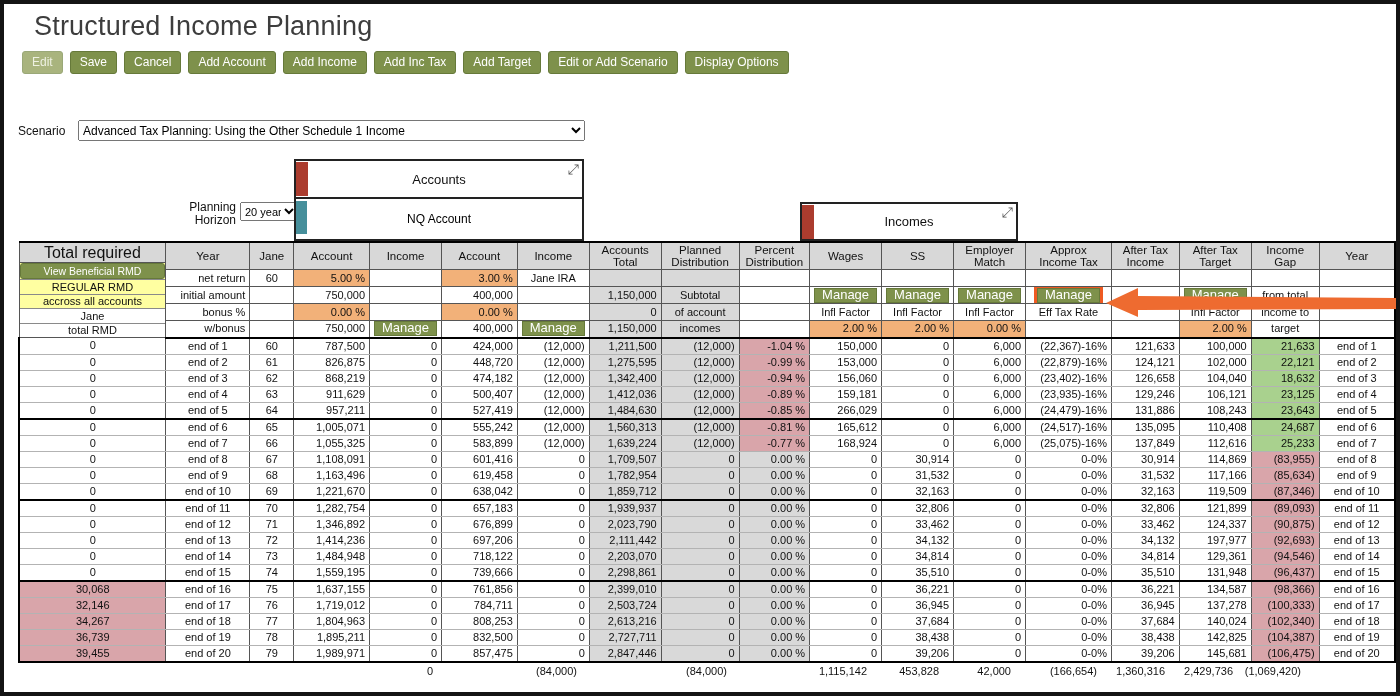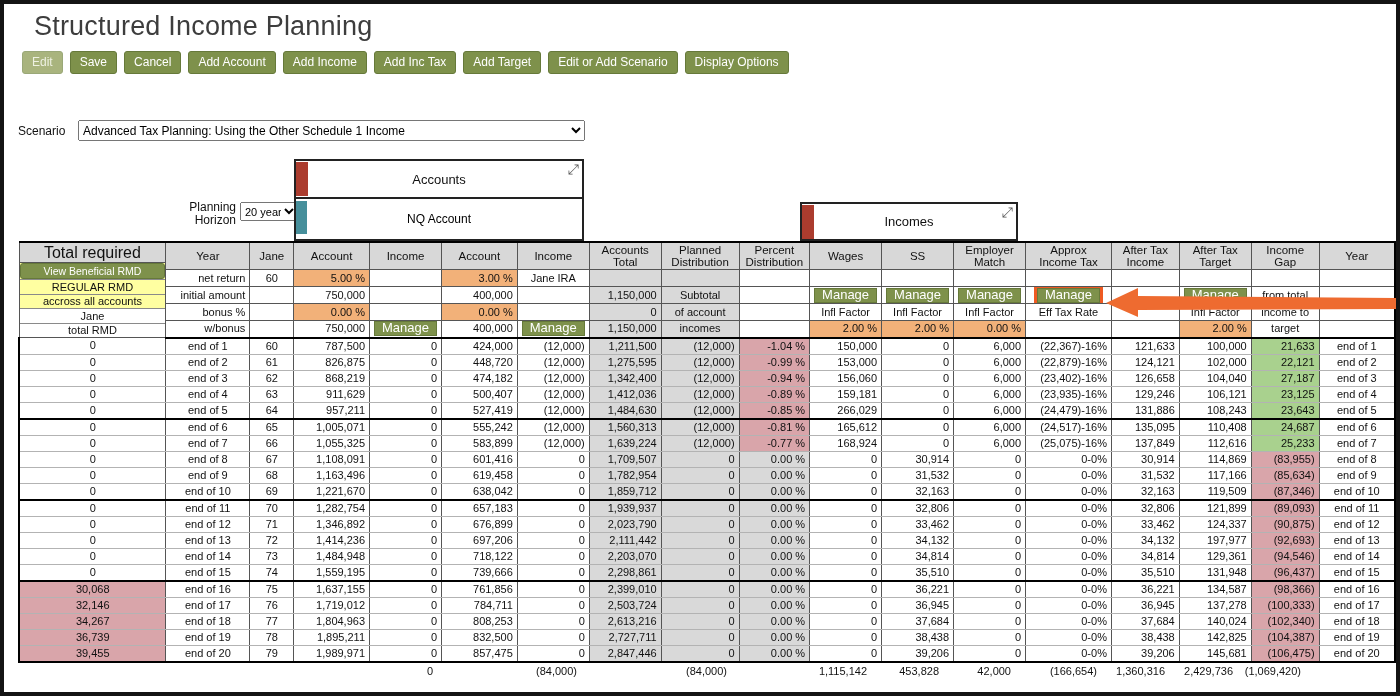--- a/index.html
+++ b/index.html
@@ -305,21 +305,21 @@
             <td class="num">(12,000)</td>
             <td class="num gray">1,342,400</td>
             <td class="num gray">(12,000)</td>
             <td class="num pink">-0.94 %</td>
             <td class="num">156,060</td>
             <td class="num">0</td>
             <td class="num">6,000</td>
             <td class="num">(23,402)-16%</td>
             <td class="num">126,658</td>
             <td class="num">104,040</td>
-            <td class="num green">27,187</td>
+            <td class="num green">18,632</td>
             <td class="ctr">end of 3</td>
           </tr>
           <tr>
             <td class="ctr">0</td>
             <td class="ctr">end of 4</td>
             <td class="ctr">63</td>
             <td class="num">911,629</td>
             <td class="num">0</td>
             <td class="num">500,407</td>
             <td class="num">(12,000)</td>

